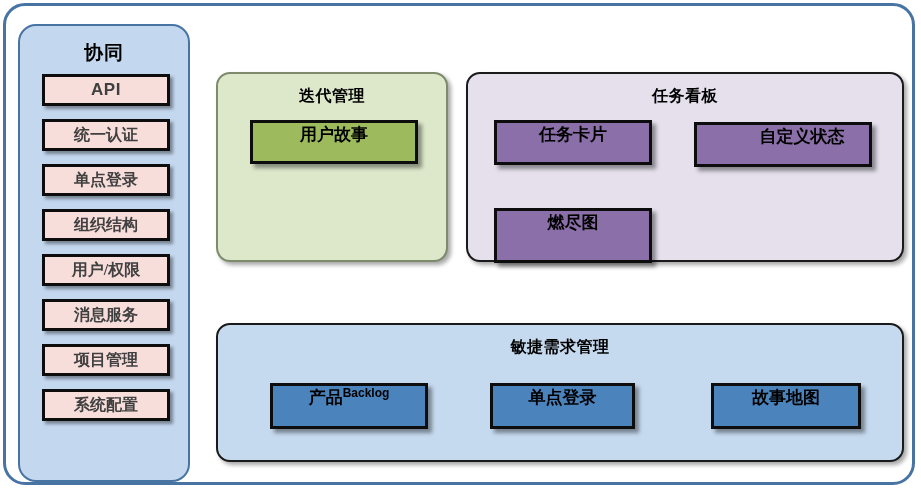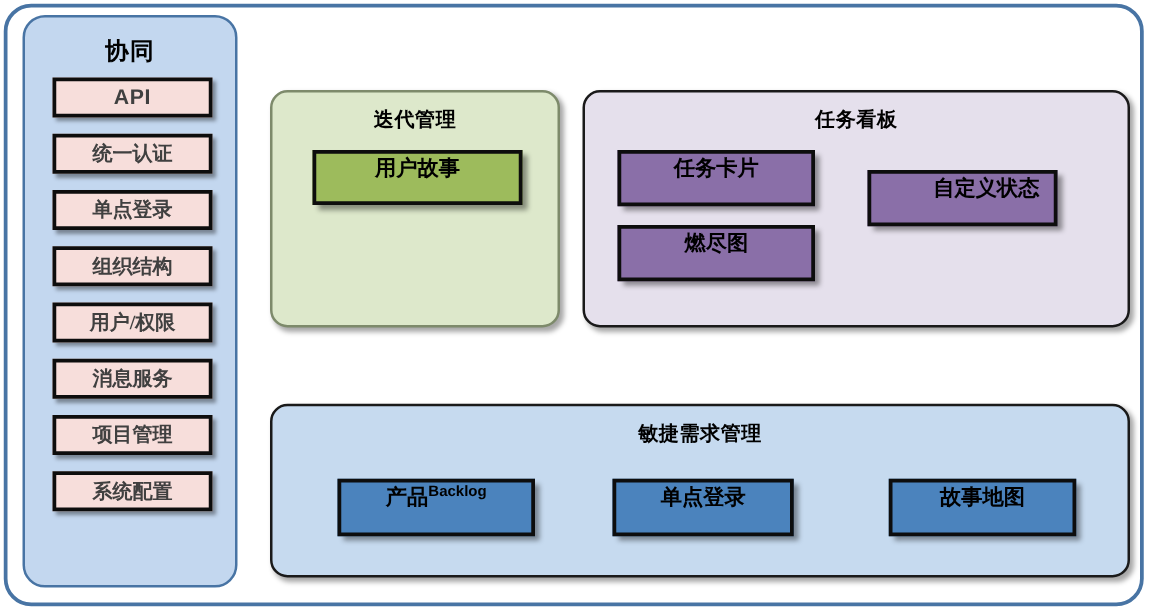--- a/index.html
+++ b/index.html
@@ -28,21 +28,21 @@
     box-sizing: border-box;
     border: 3px solid #4874a4;
     border-radius: 22px;
     background: #ffffff;
   }
 
   
   .sidebar {
     position: absolute;
     left: 18px;
-    top: 12px;
+    top: 24px;
     width: 172px;
     height: 458px;
     box-sizing: border-box;
     background: #c3d7ef;
     border: 2px solid #4874a4;
     border-radius: 18px;
   }
   .sidebar-title {
     position: absolute;
     left: 0;
@@ -201,24 +201,24 @@
       <span>用户故事</span>
     </div>
   </div>
 
   <div class="panel panel-taskboard">
     <div class="panel-title">任务看板</div>
 
     <div class="box box-purple" style="left:26px; top:46px; width:158px; height:45px;">
       <span>任务卡片</span>
     </div>
-    <div class="box box-purple" style="left:226px; top:62px; width:152px; height:45px;padding-left:38px;">
+    <div class="box box-purple" style="left:226px; top:48px; width:178px; height:45px;padding-left:38px;">
       <span>自定义状态</span>
     </div>
-    <div class="box box-purple" style="left:26px; top:106px; width:158px; height:45px;">
+    <div class="box box-purple" style="left:26px; top:134px; width:158px; height:55px;">
       <span>燃尽图</span>
     </div>
   </div>
 
   <div class="panel panel-agile">
     <div class="panel-title">敏捷需求管理</div>
 
     <div class="box box-blue box-mixed" style="left:52px; top:58px; width:158px; height:46px;">
       <span>产品</span>
         <span class="latin">Backlog</span>

